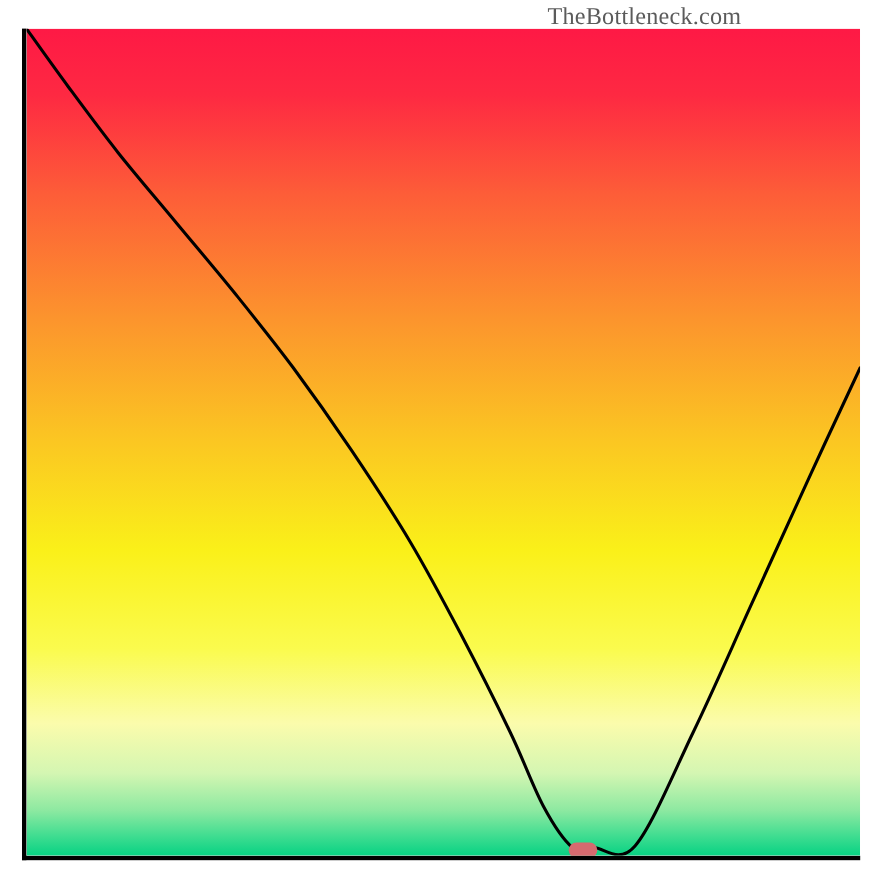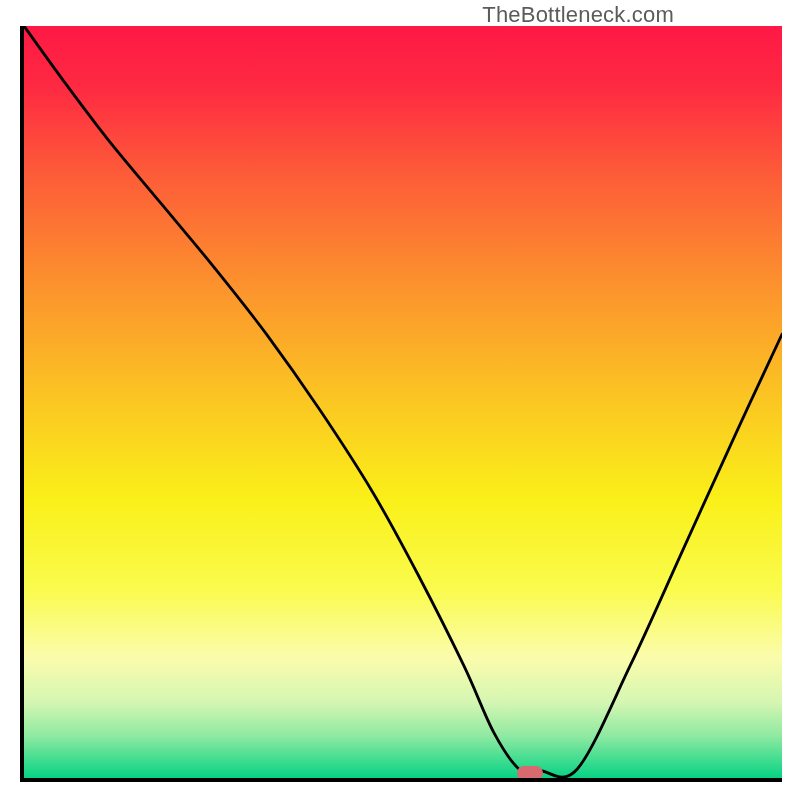--- a/index.html
+++ b/index.html
@@ -7,20 +7,21 @@
     padding: 0;
     width: 800px;
     height: 800px;
     background: #ffffff;
     font-family: Arial, Helvetica, sans-serif;
   }
   .chart-container {
     position: relative;
     width: 688px;
     height: 800px;
+    font-family: Liberation Serif, serif;
   }
   .watermark {
     position: absolute;
     top: 2px;
     right: 14px;
     font-size: 22px;
     font-weight: 500;
     color: #5b5b5b;
     letter-spacing: 0.2px;
   }

